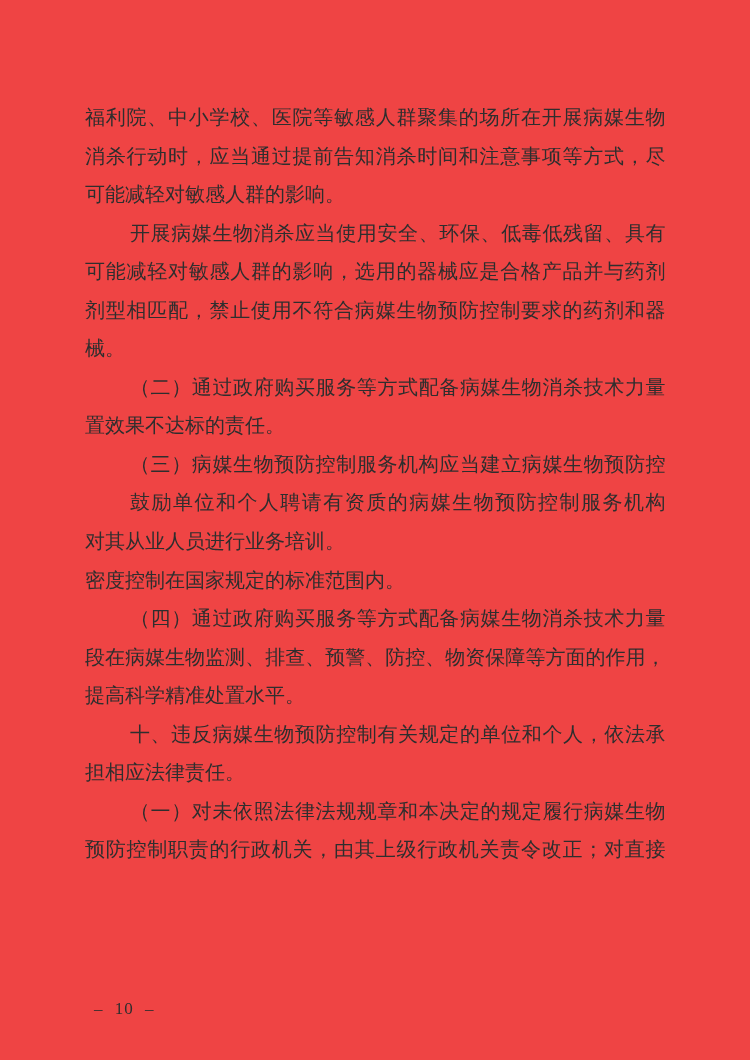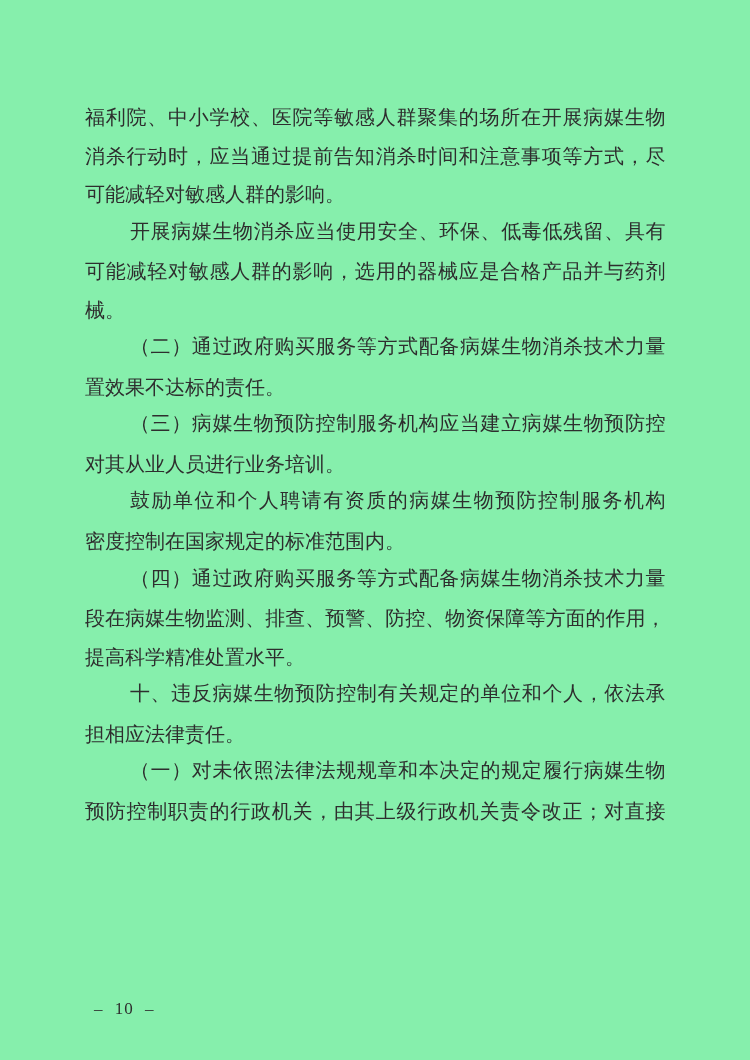--- a/index.html
+++ b/index.html
@@ -4,21 +4,21 @@
 <style>
   html, body {
     margin: 0;
     padding: 0;
     background: #ffffff;
   }
   .page {
     position: relative;
     width: 750px;
     height: 1060px;
-    background: #86efac;
+    background: #ef4444;
     overflow: hidden;
     font-family: "Liberation Serif", "DejaVu Serif", serif;
   }
   .text-block {
     position: absolute;
     left: 85px;
     top: 98px;
     width: 580px;
     color: #2e2e2e;
   }
@@ -34,21 +34,20 @@
     text-align: justify;
     text-align-last: justify;
     text-justify: inter-character;
     letter-spacing: -0.5px;
   }
   .text-line.indent {
     padding-left: 45px;
   }
   .text-line.indent.just {
     width: 535px;
-    font-family: Liberation Mono, monospace;
   }
   .page-footer {
     position: absolute;
     left: 94px;
     top: 998px;
     font-size: 17px;
     line-height: 22px;
     color: #2e2e2e;
     letter-spacing: 1px;
     word-spacing: 6px;
@@ -58,26 +57,27 @@
 </head>
 <body>
 
 <div class="page">
   <div class="text-block" id="text-block">
       <div class="text-line just">福利院、中小学校、医院等敏感人群聚集的场所在开展病媒生物</div>
       <div class="text-line just">消杀行动时，应当通过提前告知消杀时间和注意事项等方式，尽</div>
       <div class="text-line">可能减轻对敏感人群的影响。</div>
       <div class="text-line just indent">开展病媒生物消杀应当使用安全、环保、低毒低残留、具有</div>
       <div class="text-line just">可能减轻对敏感人群的影响，选用的器械应是合格产品并与药剂</div>
+      <div class="text-line just">剂型相匹配，禁止使用不符合病媒生物预防控制要求的药剂和器</div>
       <div class="text-line">械。</div>
       <div class="text-line just indent">（二）通过政府购买服务等方式配备病媒生物消杀技术力量</div>
       <div class="text-line">置效果不达标的责任。</div>
       <div class="text-line just indent">（三）病媒生物预防控制服务机构应当建立病媒生物预防控</div>
+      <div class="text-line just indent">鼓励单位和个人聘请有资质的病媒生物预防控制服务机构</div>
       <div class="text-line">对其从业人员进行业务培训。</div>
-      <div class="text-line just indent">鼓励单位和个人聘请有资质的病媒生物预防控制服务机构</div>
       <div class="text-line">密度控制在国家规定的标准范围内。</div>
       <div class="text-line just indent">（四）通过政府购买服务等方式配备病媒生物消杀技术力量</div>
       <div class="text-line just">段在病媒生物监测、排查、预警、防控、物资保障等方面的作用，</div>
       <div class="text-line">提高科学精准处置水平。</div>
       <div class="text-line just indent">十、违反病媒生物预防控制有关规定的单位和个人，依法承</div>
       <div class="text-line">担相应法律责任。</div>
       <div class="text-line just indent">（一）对未依照法律法规规章和本决定的规定履行病媒生物</div>
       <div class="text-line just">预防控制职责的行政机关，由其上级行政机关责令改正；对直接</div>
     </div>
   <div class="page-footer">– 10 –</div>

